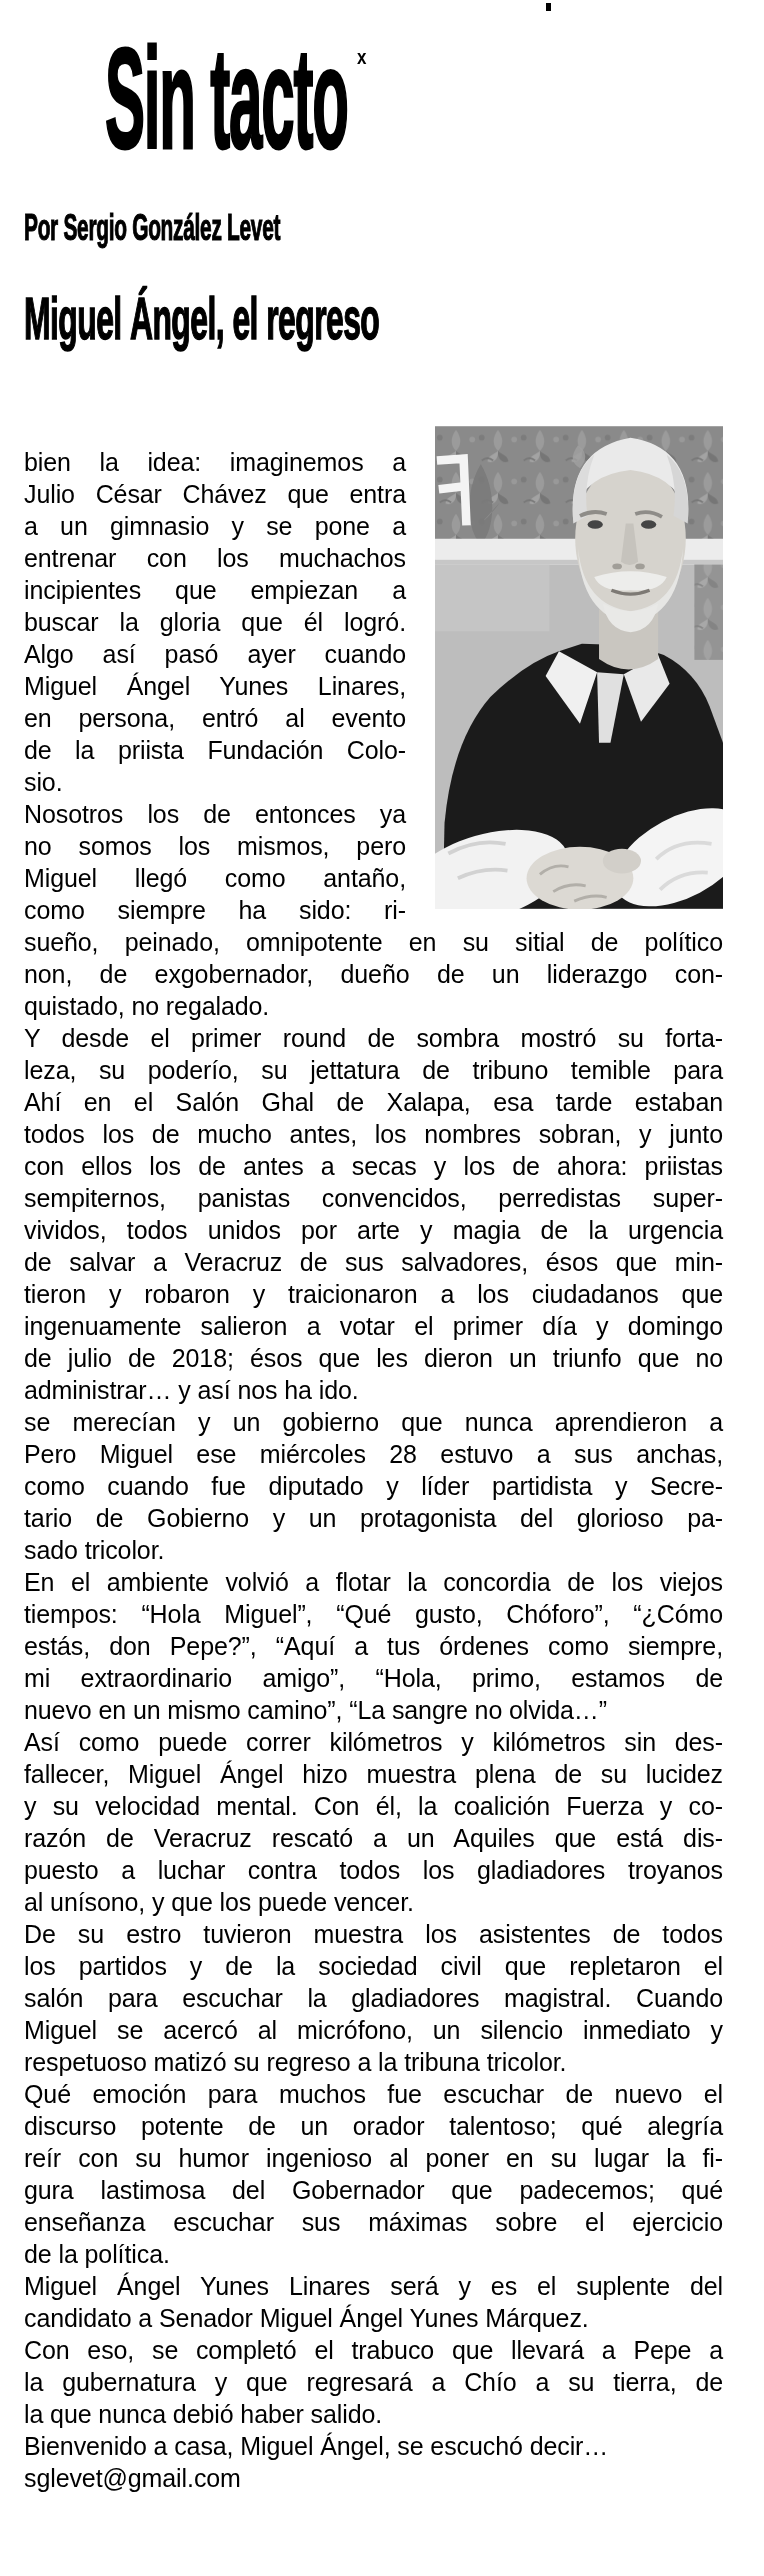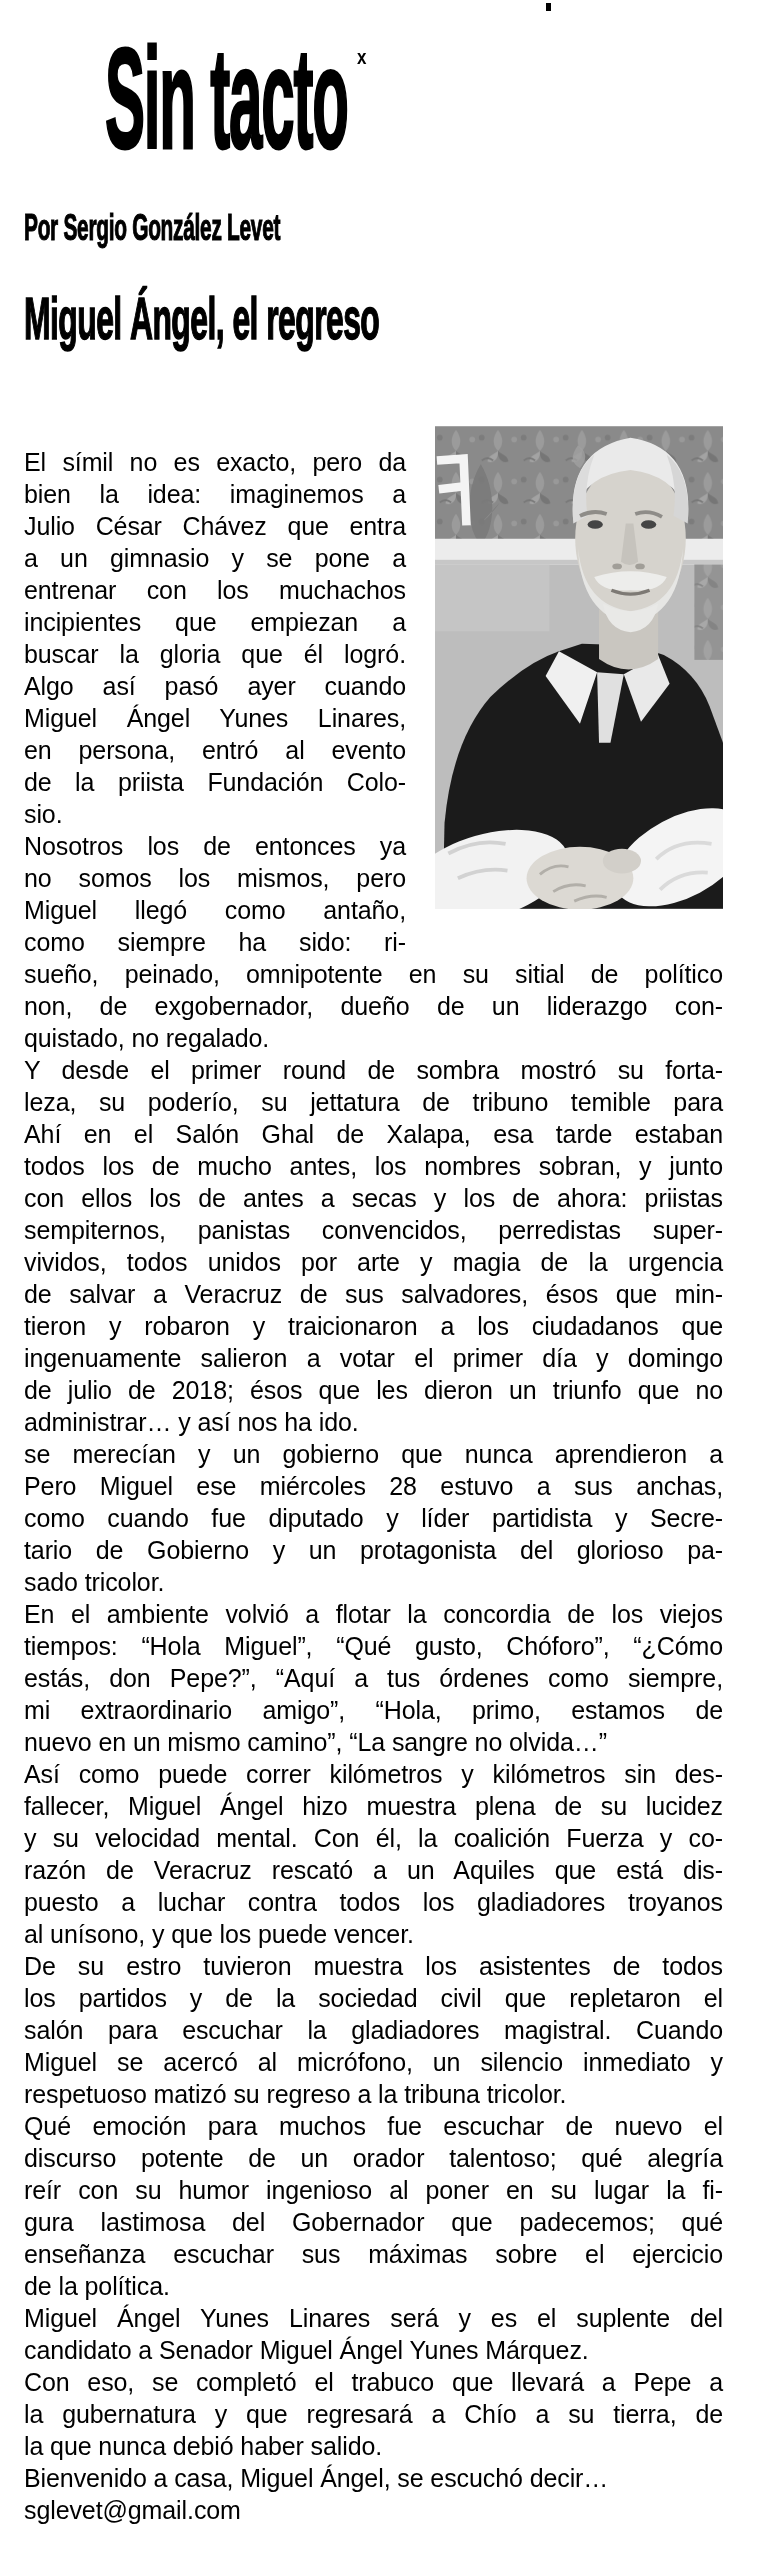--- a/index.html
+++ b/index.html
@@ -148,21 +148,20 @@
           <path d="M290 438 q-36 -6 -58 16 M286 468 q-30 -2 -50 18" stroke="#dadada" stroke-width="4" fill="none"></path>
 
           <ellipse cx="152" cy="474" rx="56" ry="33" fill="#dcd9d3"></ellipse>
           <ellipse cx="196" cy="456" rx="20" ry="13" fill="#d2cfc9"></ellipse>
           <path d="M110 470 q14 -12 30 -8 M124 488 q16 -10 34 -6 M146 498 q18 -8 34 -4" stroke="#b2afa9" stroke-width="3" fill="none"></path>
         </g>
       </svg>
     </div>
 
     <div class="narrow-col">
-        <div class="line">El símil no es exacto, pero da</div>
         <div class="line">bien la idea: imaginemos a</div>
         <div class="line">Julio César Chávez que entra</div>
         <div class="line">a un gimnasio y se pone a</div>
         <div class="line">entrenar con los muchachos</div>
         <div class="line">incipientes que empiezan a</div>
         <div class="line">buscar la gloria que él logró.</div>
         <div class="line">Algo así pasó ayer cuando</div>
         <div class="line">Miguel Ángel Yunes Linares,</div>
         <div class="line">en persona, entró al evento</div>
         <div class="line">de la priista Fundación Colo-</div>

